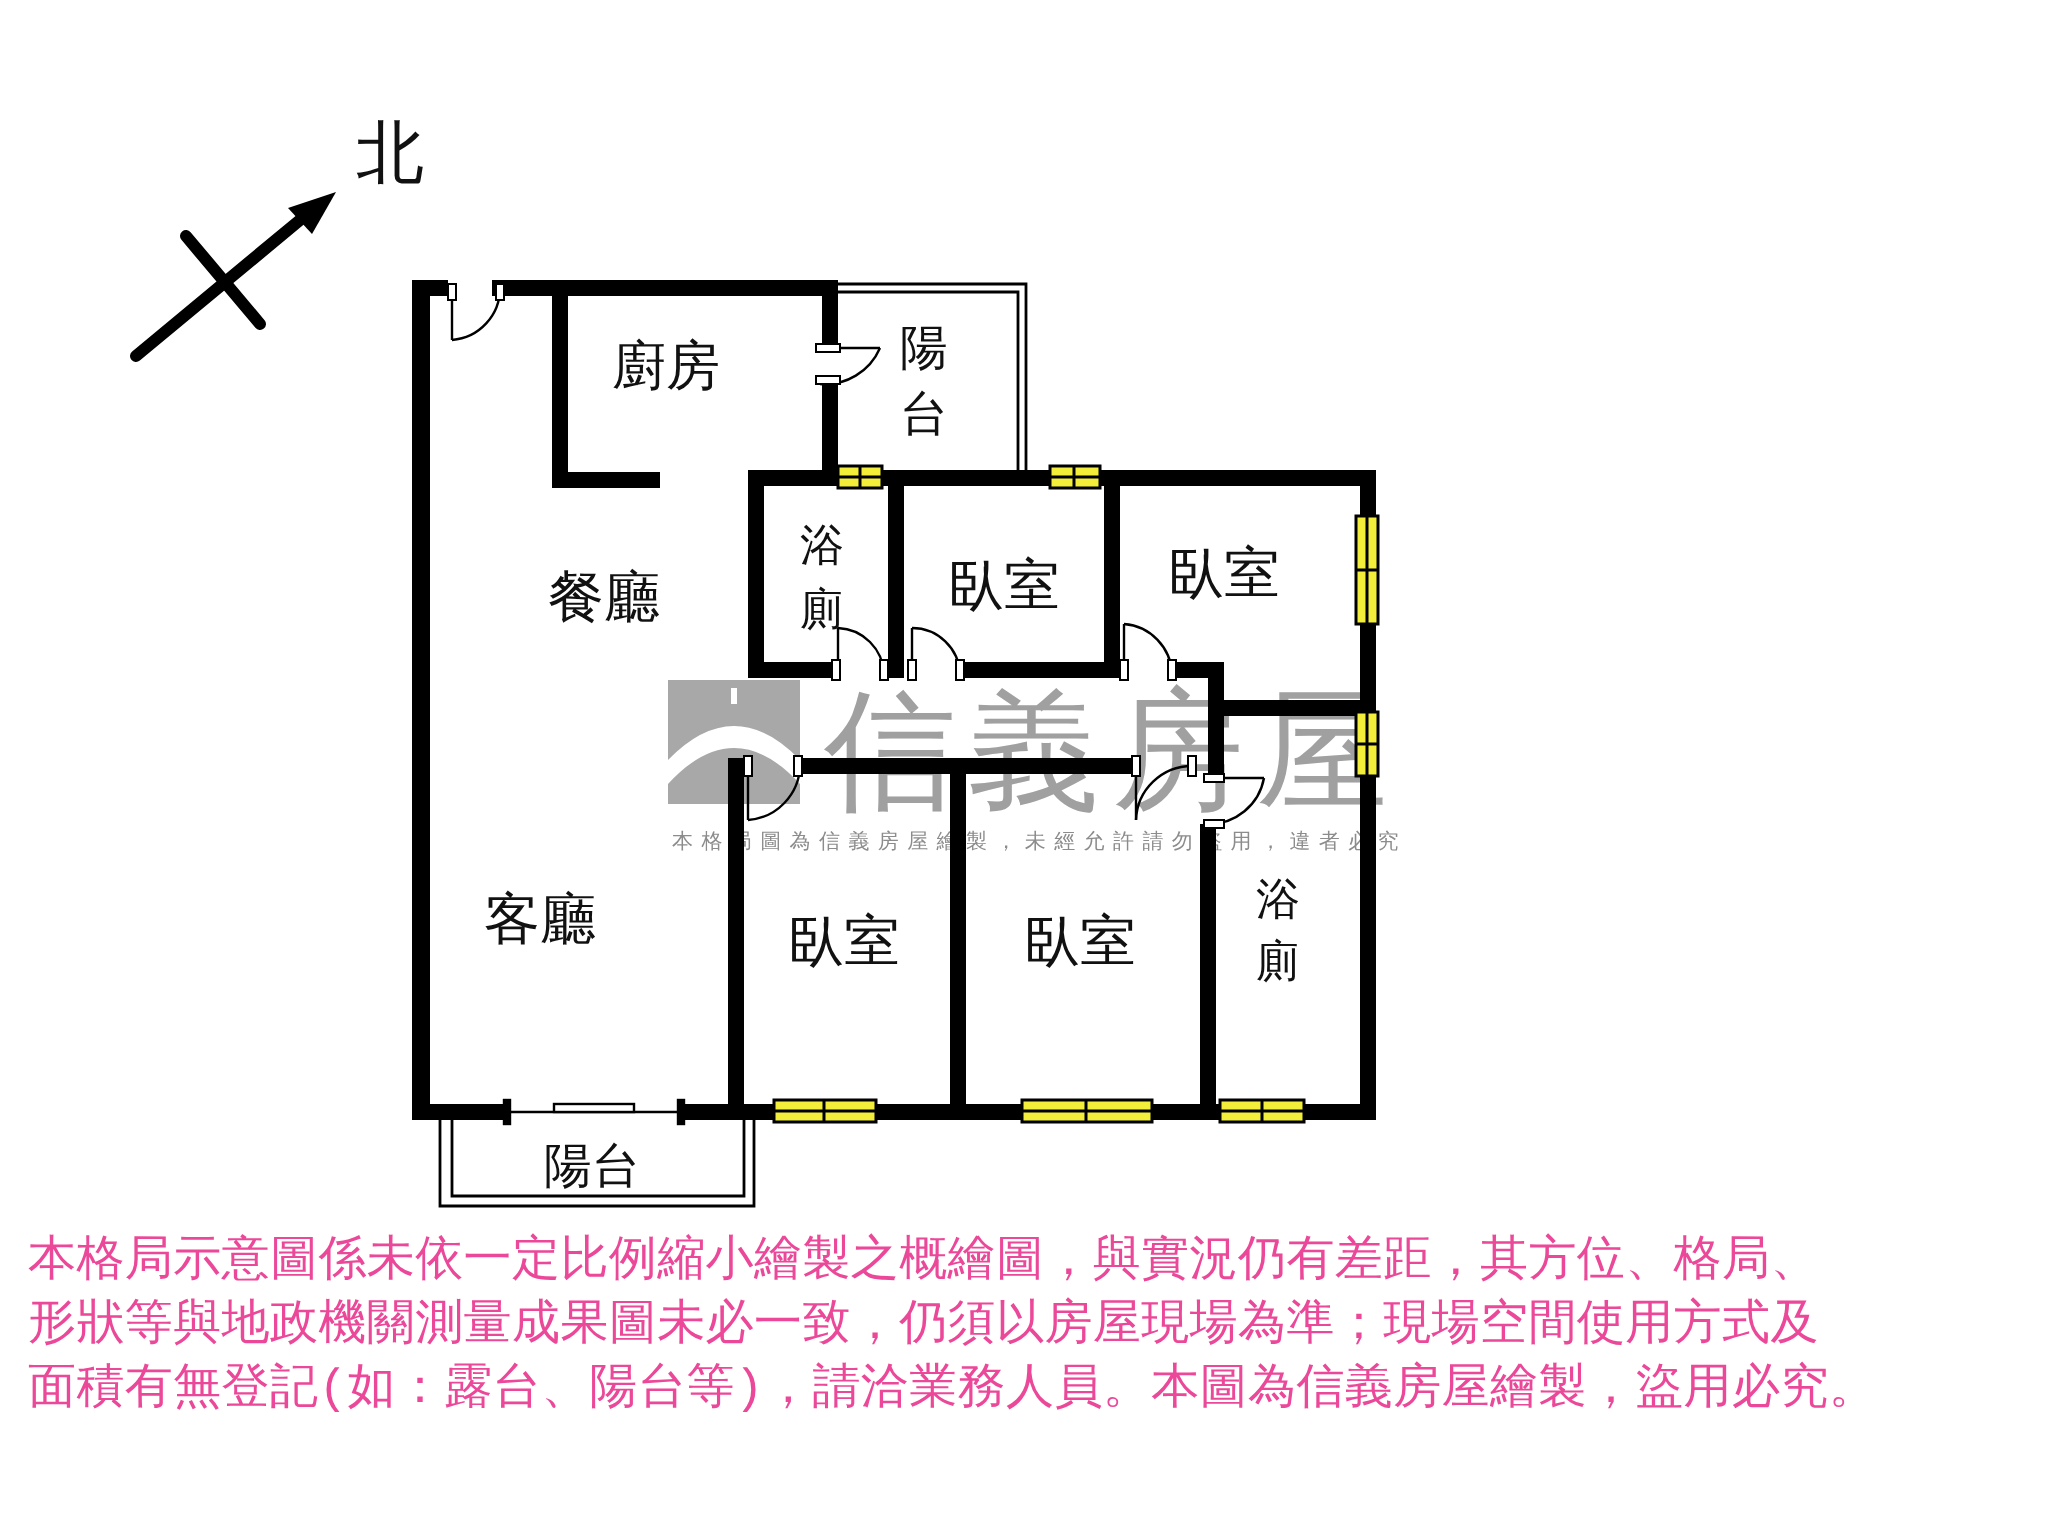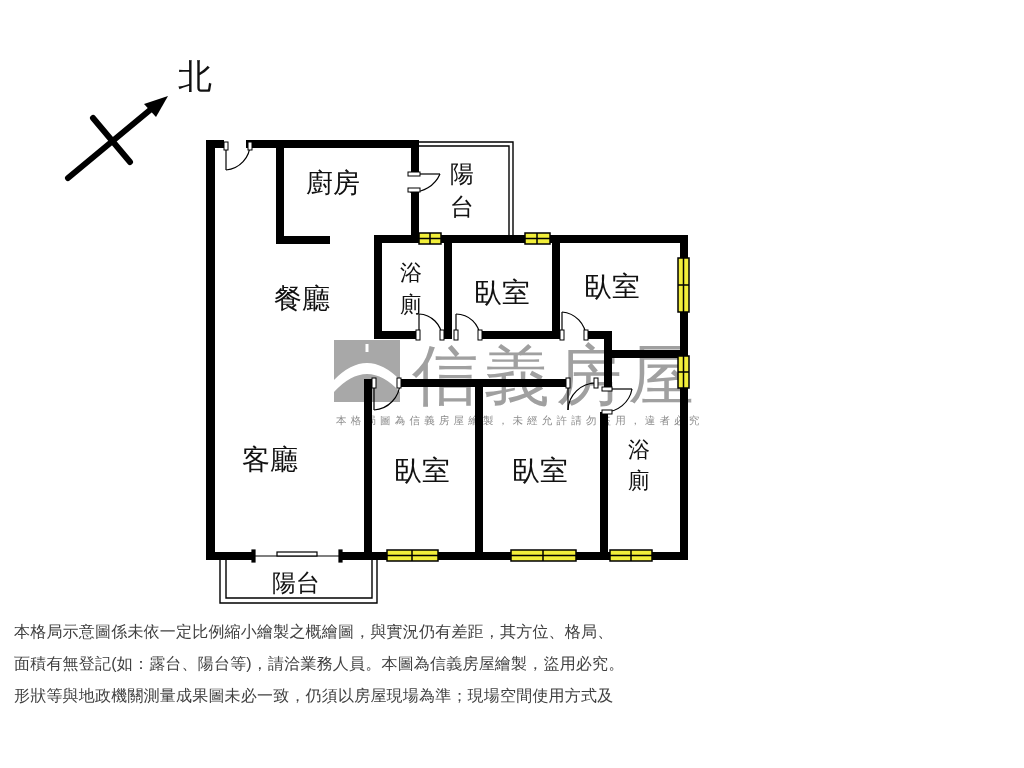--- a/index.html
+++ b/index.html
@@ -2,22 +2,22 @@
 <html><head>
 <meta charset="utf-8">
 <style>
   html, body { margin: 0; padding: 0; background: #ffffff; }
   body { width: 1024px; height: 768px; position: relative; overflow: hidden;
          font-family: "DejaVu Serif", "Liberation Serif", serif; }
   #plan { position: absolute; left: 0; top: 0; }
   .room-label { font-family: "DejaVu Serif", "Liberation Serif", serif; fill: #111; }
   .disclaimer {
     position: absolute; left: 14px; top: 616px; width: 1000px;
-    font-family: Liberation Sans, sans-serif;
-    font-size: 16px; line-height: 32px; color: #404040; letter-spacing: 0.2px;
+    font-family: Liberation Mono, monospace;
+    font-size: 24px; line-height: 32px; color: #ec4899; letter-spacing: 0.2px;
   }
   .disclaimer div { white-space: nowrap; }
 </style>
 </head>
 <body>
 
 <svg id="plan" width="1024" height="610" viewBox="0 0 1024 610" xmlns="http://www.w3.org/2000/svg">
 
   <g>
     <g stroke="#000" stroke-width="6" stroke-linecap="round" fill="none">
@@ -181,15 +181,15 @@
     <text x="394" y="480" font-size="28" class="room-label">臥室</text>
     <text x="512" y="480" font-size="28" class="room-label">臥室</text>
     <text x="628" y="457" font-size="22" class="room-label">浴</text>
     <text x="628" y="488" font-size="22" class="room-label">廁</text>
     <text x="272" y="591" font-size="24" class="room-label">陽台</text>
   </g>
 </svg>
 
 <div class="disclaimer">
   <div>本格局示意圖係未依一定比例縮小繪製之概繪圖，與實況仍有差距，其方位、格局、</div>
+  <div>形狀等與地政機關測量成果圖未必一致，仍須以房屋現場為準；現場空間使用方式及</div>
   <div>面積有無登記(如：露台、陽台等)，請洽業務人員。本圖為信義房屋繪製，盜用必究。</div>
-  <div>形狀等與地政機關測量成果圖未必一致，仍須以房屋現場為準；現場空間使用方式及</div>
 </div>
 
 </body></html>

